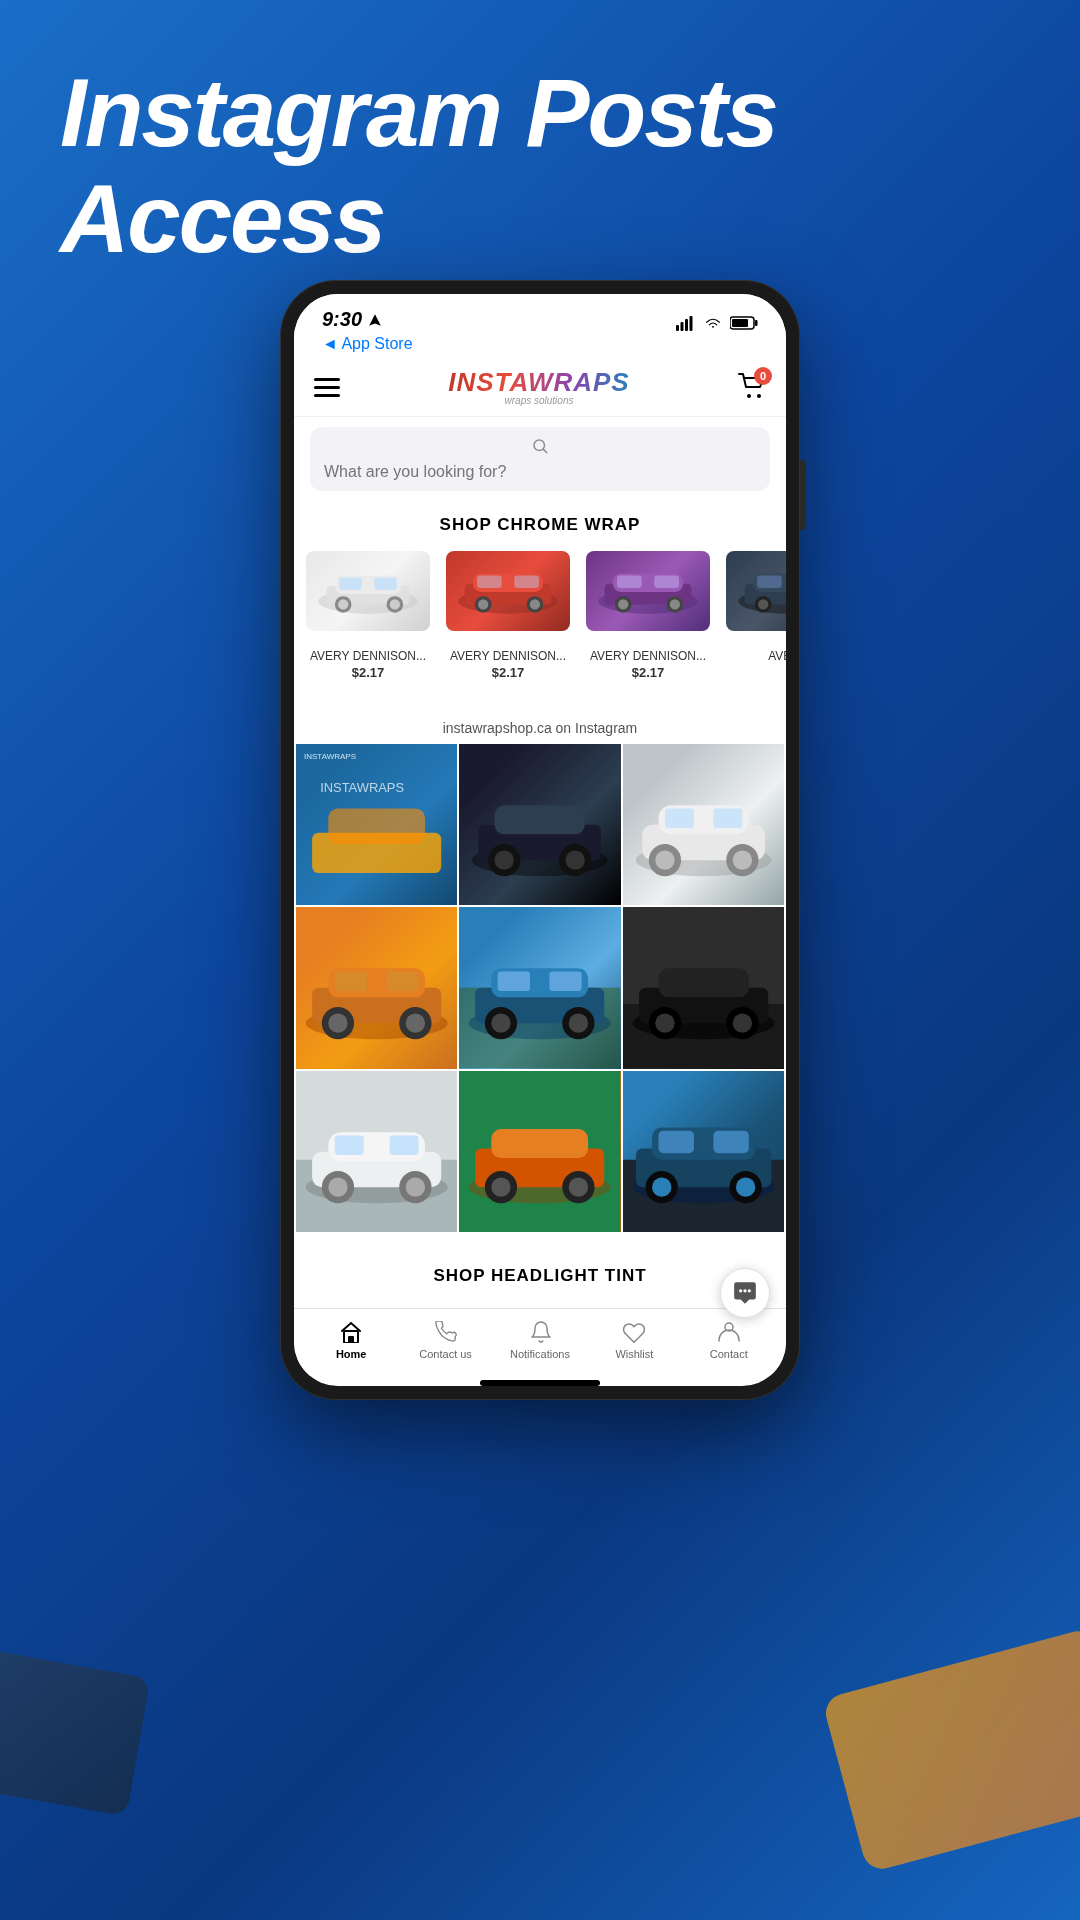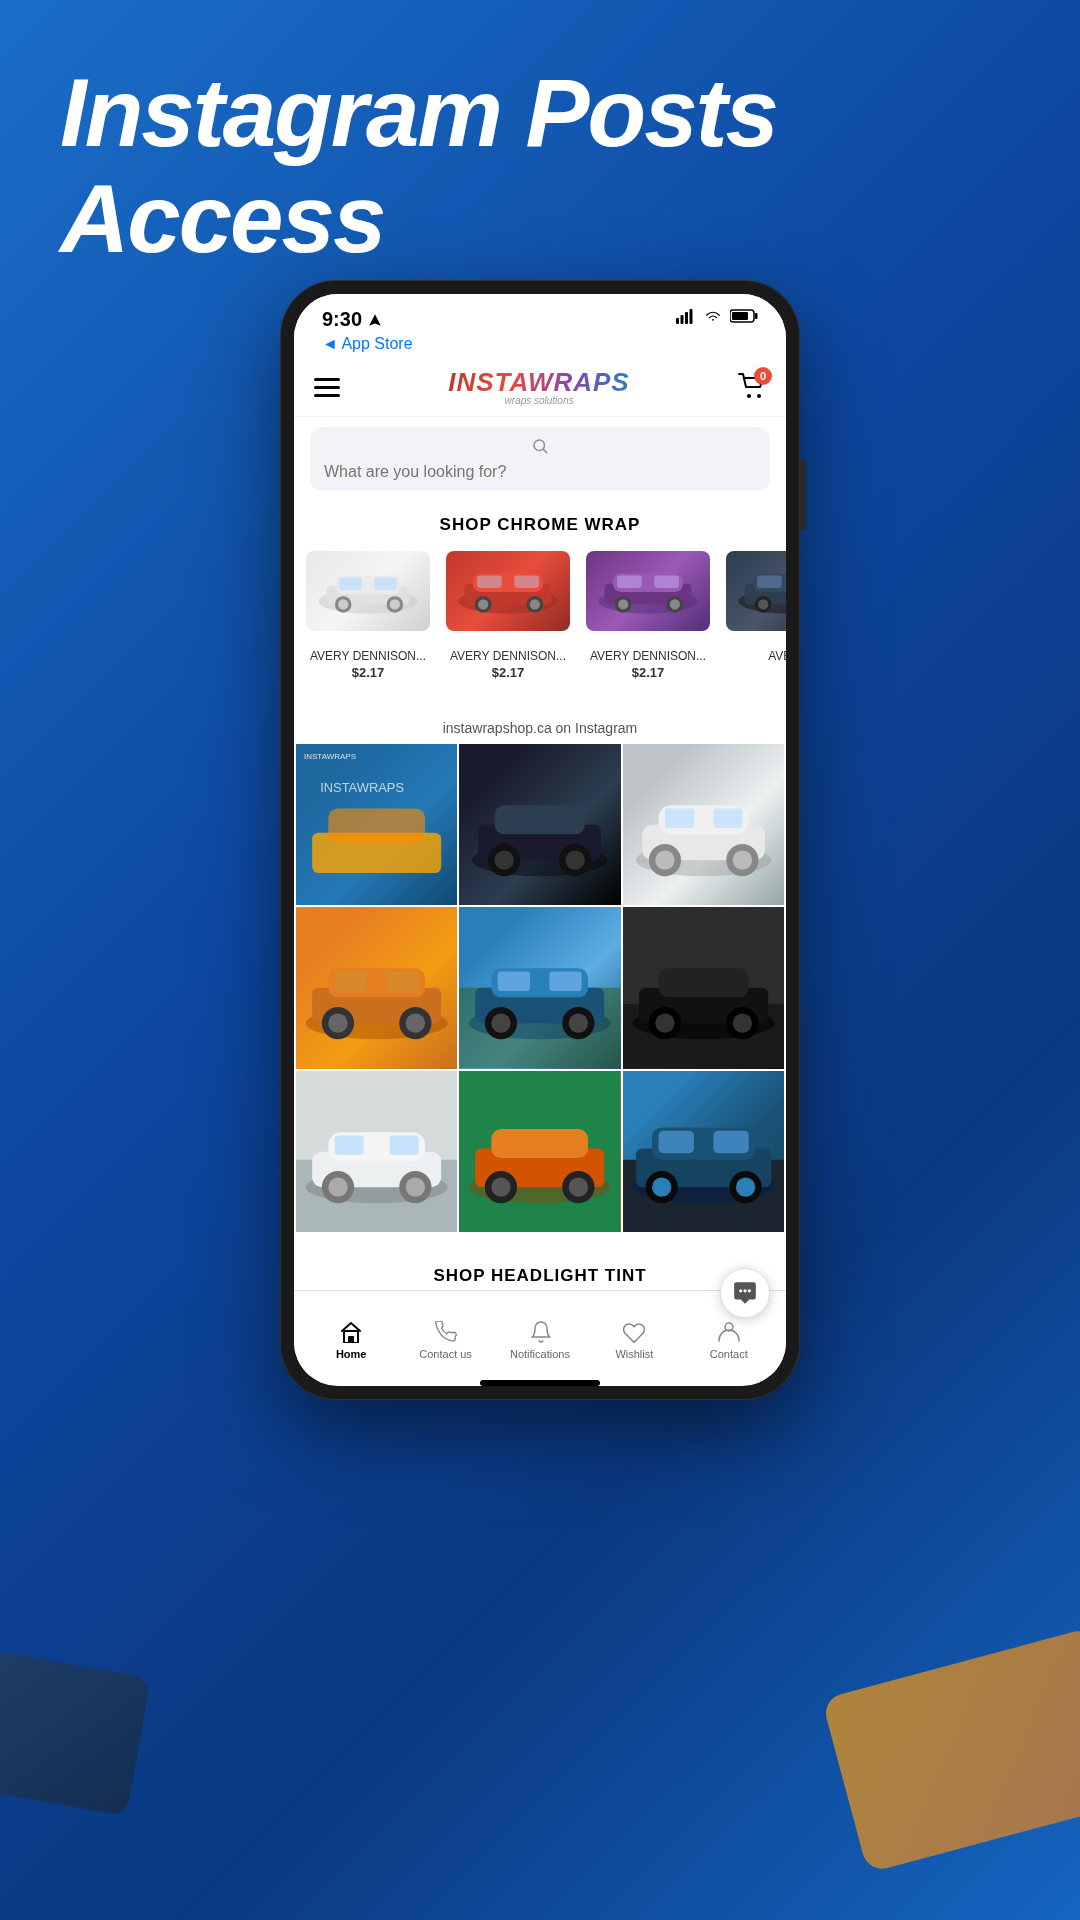--- a/index.html
+++ b/index.html
@@ -77,24 +77,25 @@
       overflow: hidden;
       display: flex;
       flex-direction: column;
       position: relative;
     }
 
     
     .status-bar {
       display: flex;
       justify-content: space-between;
-      align-items: flex-start;
+      align-items: flex-end;
       padding: 14px 28px 4px;
       background: #fff;
       flex-shrink: 0;
+      font-style: italic;
     }
 
     .status-time {
       font-size: 20px;
       font-weight: 600;
       color: #000;
       display: flex;
       align-items: center;
       gap: 6px;
     }
@@ -365,21 +366,21 @@
       z-index: 50;
       cursor: pointer;
       border: 1px solid #e0e0e0;
     }
 
     
     .bottom-nav {
       display: flex;
       align-items: center;
       justify-content: space-around;
-      padding: 28px 10px 16px;
+      padding: 10px 10px 16px;
       background: #fff;
       border-top: 1px solid #e0e0e0;
       flex-shrink: 0;
     }
 
     .nav-item {
       display: flex;
       flex-direction: column;
       align-items: center;
       gap: 3px;

